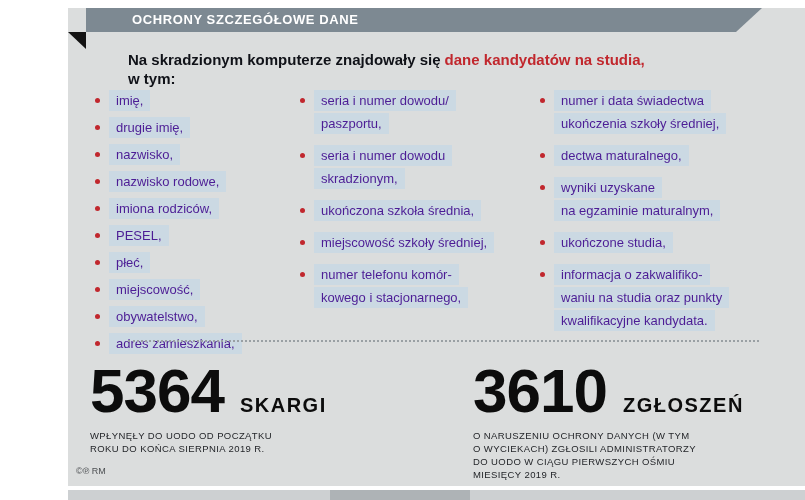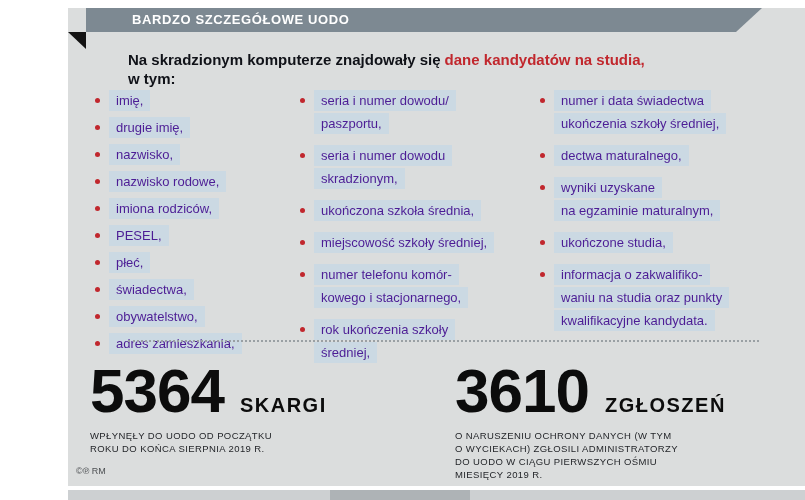--- a/index.html
+++ b/index.html
@@ -30,21 +30,21 @@
   .dot { flex:none; width:5px; height:5px; border-radius:50%;
          background:var(--accent_red,#c1272d); margin:8px 9px 0 0; }
   .lines { display:block; }
   .item .hl-line { display:block; width:max-content; max-width:215px;
                    background:var(--highlight_blue,#cbd9e3); color:#4c1d95;
                    font-size:13px; line-height:15px; padding:3px 7px; margin-bottom:2px; }
 
   .divider { position:absolute; left:128px; right:46px; top:340px;
              border-top:2px dotted #9aa0a4; }
 
-  .stats { position:absolute; left:90px; top:360px; display:flex; }
+  .stats { position:absolute; left:90px; top:360px; display:flex;gap:18px; }
   .stat1 { width:365px; }
   .stat2 { width:330px; }
   .stat-head { display:flex; align-items:baseline; }
   .stat-value { font-size:62px; font-weight:bold; line-height:1; color:#0c0c0c;
                 letter-spacing:-1px; }
   .stat-label { font-size:20px; font-weight:bold; color:#0c0c0c; margin-left:16px;
                 letter-spacing:1.5px; }
   .stat-desc { margin-top:7px; }
   .stat-desc .desc-line { display:block; font-size:9.5px; line-height:13px;
                           letter-spacing:0.4px; color:#24262a; }
@@ -55,21 +55,21 @@
                background:#cdd0d2; }
   .thumb { position:absolute; left:262px; top:0; bottom:0; width:140px; background:#aeb3b6; }
 </style>
 </head>
 <body>
 
 <div class="page">
   <div class="panel"></div>
 
   <div class="banner">
-    <span class="banner-title">BARDZO SZCZEGÓŁOWE UODO</span>
+    <span class="banner-title">OCHRONY SZCZEGÓŁOWE DANE</span>
   </div>
   <div class="fold"></div>
 
   <div class="intro">
     <span>Na skradzionym komputerze znajdowały się</span><span class="red">dane kandydatów na studia,</span><br>
     <span>w tym:</span>
   </div>
 
   <div class="cols">
     <ul class="col col1">
@@ -111,21 +111,21 @@
         </li>
         <li class="item">
           <span class="dot"></span>
           <span class="lines">
             <span class="hl-line">płeć,</span>
           </span>
         </li>
         <li class="item">
           <span class="dot"></span>
           <span class="lines">
-            <span class="hl-line">świadectwa,</span>
+            <span class="hl-line">miejscowość,</span>
           </span>
         </li>
         <li class="item">
           <span class="dot"></span>
           <span class="lines">
             <span class="hl-line">obywatelstwo,</span>
           </span>
         </li>
         <li class="item">
           <span class="dot"></span>
@@ -159,27 +159,20 @@
           <span class="dot"></span>
           <span class="lines">
             <span class="hl-line">miejscowość szkoły średniej,</span>
           </span>
         </li>
         <li class="item">
           <span class="dot"></span>
           <span class="lines">
             <span class="hl-line">numer telefonu komór-</span>
             <span class="hl-line">kowego i stacjonarnego,</span>
-          </span>
-        </li>
-        <li class="item">
-          <span class="dot"></span>
-          <span class="lines">
-            <span class="hl-line">rok ukończenia szkoły</span>
-            <span class="hl-line">średniej,</span>
           </span>
         </li>
       </ul>
     <ul class="col col3">
         <li class="item">
           <span class="dot"></span>
           <span class="lines">
             <span class="hl-line">numer i data świadectwa</span>
             <span class="hl-line">ukończenia szkoły średniej,</span>
           </span>

